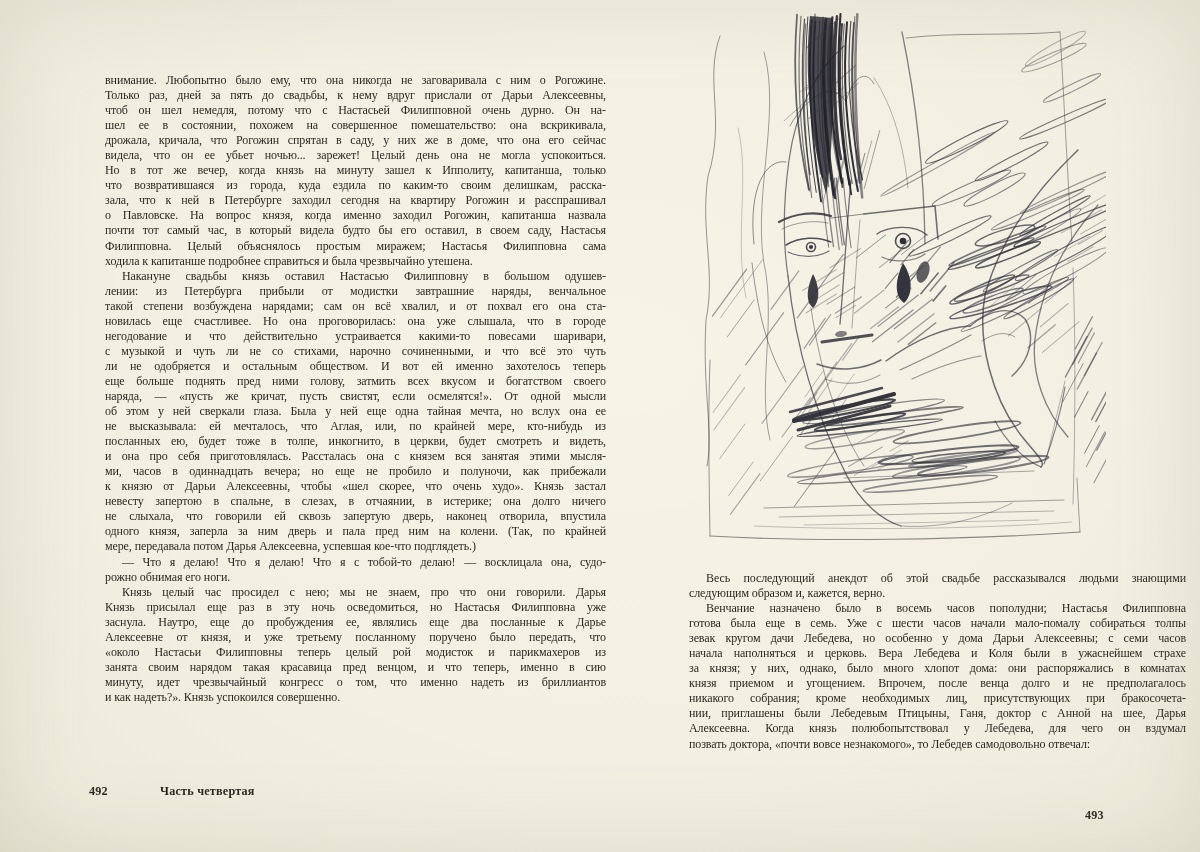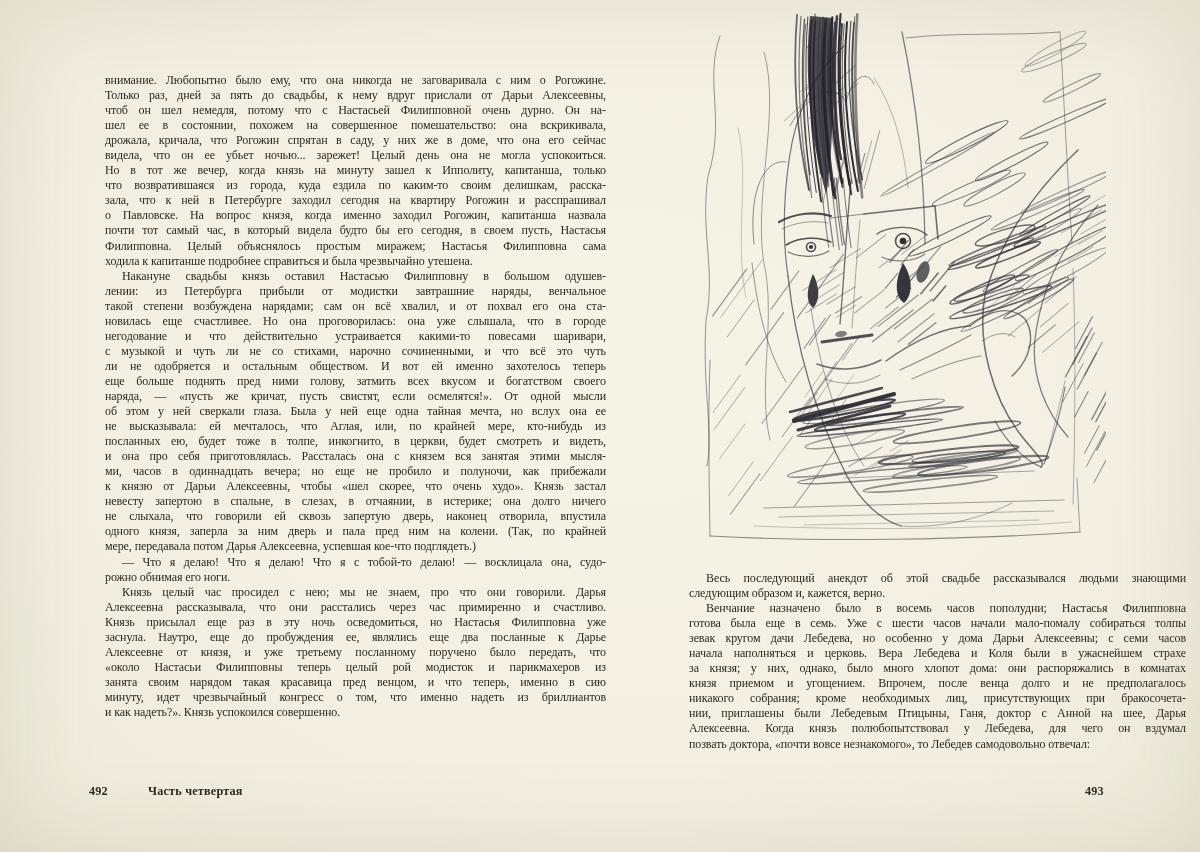--- a/index.html
+++ b/index.html
@@ -12,22 +12,22 @@
   body::after{content:"";position:absolute;inset:0;pointer-events:none;
     box-shadow:inset 0 0 90px rgba(150,140,110,.18);}
   .textcol{position:absolute;font-size:12px;line-height:15.05px;letter-spacing:-0.1px;margin-left:16px;}
   .line{text-align:justify;text-align-last:justify;height:15.05px;overflow:hidden;}
   .line.indent{text-indent:17px;}
   .line.last{text-align-last:left;}
   #left-col{left:89px;top:73px;width:501px;}
   #right-col{left:673px;top:571px;width:497px;}
   .footer{position:absolute;top:784px;font-size:12.2px;font-weight:700;letter-spacing:.2px;}
   #footer-num-left{left:89px;text-align:right;}
-  #footer-title-left{left:148px;text-align:center;}
-  #footer-num-right{left:1085px;}
+  #footer-title-left{left:160px;text-align:center;}
+  #footer-num-right{left:1085px;margin-top:24px;}
   #illustration{position:absolute;left:694px;top:8px;width:412px;height:545px;}
   #illustration svg{display:block;width:100%;height:100%;}
 </style>
 </head>
 <body>
 
 <div id="illustration" aria-label="экспрессивный карандашный набросок: лицо с тёмными волосами и рука у рта">
   <svg viewBox="0 0 412 545" xmlns="http://www.w3.org/2000/svg" id="sketch">
       <path d="M212,30 C260,24 320,28 366,24" fill="none" stroke="#33333c" stroke-width="1" opacity="0.5" stroke-linecap="round" stroke-linejoin="round"></path>
       <path d="M366,24 C370,90 373,160 378,235" fill="none" stroke="#33333c" stroke-width="1" opacity="0.45" stroke-linecap="round" stroke-linejoin="round"></path>
@@ -269,21 +269,21 @@
     <div class="line">внимание. Любопытно было ему, что она никогда не заговаривала с ним о Рогожине.</div>
     <div class="line">Только раз, дней за пять до свадьбы, к нему вдруг прислали от Дарьи Алексеевны,</div>
     <div class="line">чтоб он шел немедля, потому что с Настасьей Филипповной очень дурно. Он на-</div>
     <div class="line">шел ее в состоянии, похожем на совершенное помешательство: она вскрикивала,</div>
     <div class="line">дрожала, кричала, что Рогожин спрятан в саду, у них же в доме, что она его сейчас</div>
     <div class="line">видела, что он ее убьет ночью... зарежет! Целый день она не могла успокоиться.</div>
     <div class="line">Но в тот же вечер, когда князь на минуту зашел к Ипполиту, капитанша, только</div>
     <div class="line">что возвратившаяся из города, куда ездила по каким-то своим делишкам, расска-</div>
     <div class="line">зала, что к ней в Петербурге заходил сегодня на квартиру Рогожин и расспрашивал</div>
     <div class="line">о Павловске. На вопрос князя, когда именно заходил Рогожин, капитанша назвала</div>
-    <div class="line">почти тот самый час, в который видела будто бы его сегодня, в своем пусть, Настасья</div>
+    <div class="line">почти тот самый час, в который видела будто бы его оставил, в своем саду, Настасья</div>
     <div class="line">Филипповна. Целый объяснялось простым миражем; Настасья Филипповна сама</div>
     <div class="line last">ходила к капитанше подробнее справиться и была чрезвычайно утешена.</div>
     <div class="line indent">Накануне свадьбы князь оставил Настасью Филипповну в большом одушев-</div>
     <div class="line">лении: из Петербурга прибыли от модистки завтрашние наряды, венчальное</div>
     <div class="line">такой степени возбуждена нарядами; сам он всё хвалил, и от похвал его она ста-</div>
     <div class="line">новилась еще счастливее. Но она проговорилась: она уже слышала, что в городе</div>
     <div class="line">негодование и что действительно устраивается какими-то повесами шаривари,</div>
     <div class="line">с музыкой и чуть ли не со стихами, нарочно сочиненными, и что всё это чуть</div>
     <div class="line">ли не одобряется и остальным обществом. И вот ей именно захотелось теперь</div>
     <div class="line">еще больше поднять пред ними голову, затмить всех вкусом и богатством своего</div>
@@ -294,21 +294,20 @@
     <div class="line">и она про себя приготовлялась. Рассталась она с князем вся занятая этими мысля-</div>
     <div class="line">ми, часов в одиннадцать вечера; но еще не пробило и полуночи, как прибежали</div>
     <div class="line">к князю от Дарьи Алексеевны, чтобы «шел скорее, что очень худо». Князь застал</div>
     <div class="line">невесту запертою в спальне, в слезах, в отчаянии, в истерике; она долго ничего</div>
     <div class="line">не слыхала, что говорили ей сквозь запертую дверь, наконец отворила, впустила</div>
     <div class="line">одного князя, заперла за ним дверь и пала пред ним на колени. (Так, по крайней</div>
     <div class="line last">мере, передавала потом Дарья Алексеевна, успевшая кое-что подглядеть.)</div>
     <div class="line indent">— Что я делаю! Что я делаю! Что я с тобой-то делаю! — восклицала она, судо-</div>
     <div class="line last">рожно обнимая его ноги.</div>
     <div class="line indent">Князь целый час просидел с нею; мы не знаем, про что они говорили. Дарья</div>
-    <div class="line">Алексеевна рассказывала, что они расстались через час примиренно и счастливо.</div>
     <div class="line">Князь присылал еще раз в эту ночь осведомиться, но Настасья Филипповна уже</div>
     <div class="line">заснула. Наутро, еще до пробуждения ее, являлись еще два посланные к Дарье</div>
     <div class="line">Алексеевне от князя, и уже третьему посланному поручено было передать, что</div>
     <div class="line">«около Настасьи Филипповны теперь целый рой модисток и парикмахеров из</div>
     <div class="line">занята своим нарядом такая красавица пред венцом, и что теперь, именно в сию</div>
     <div class="line">минуту, идет чрезвычайный конгресс о том, что именно надеть из бриллиантов</div>
     <div class="line last">и как надеть?». Князь успокоился совершенно.</div>
   </div>
 <div id="right-col" class="textcol">
     <div class="line indent">Весь последующий анекдот об этой свадьбе рассказывался людьми знающими</div>

